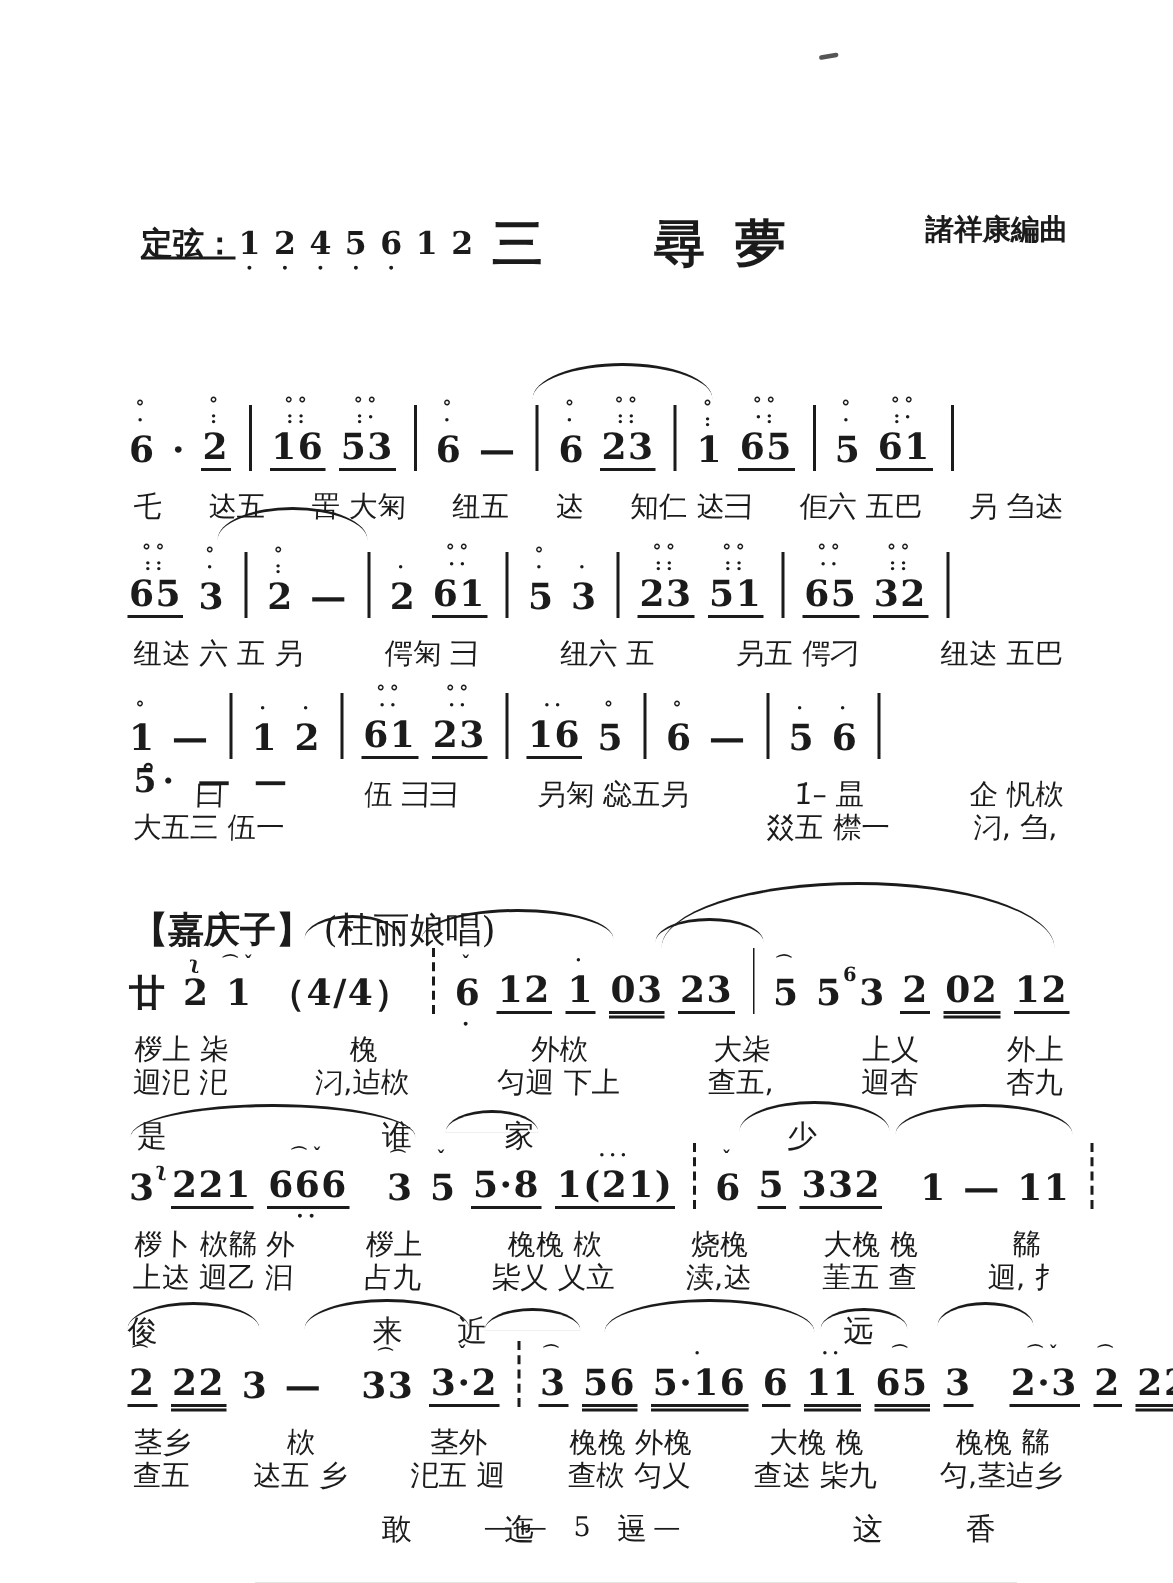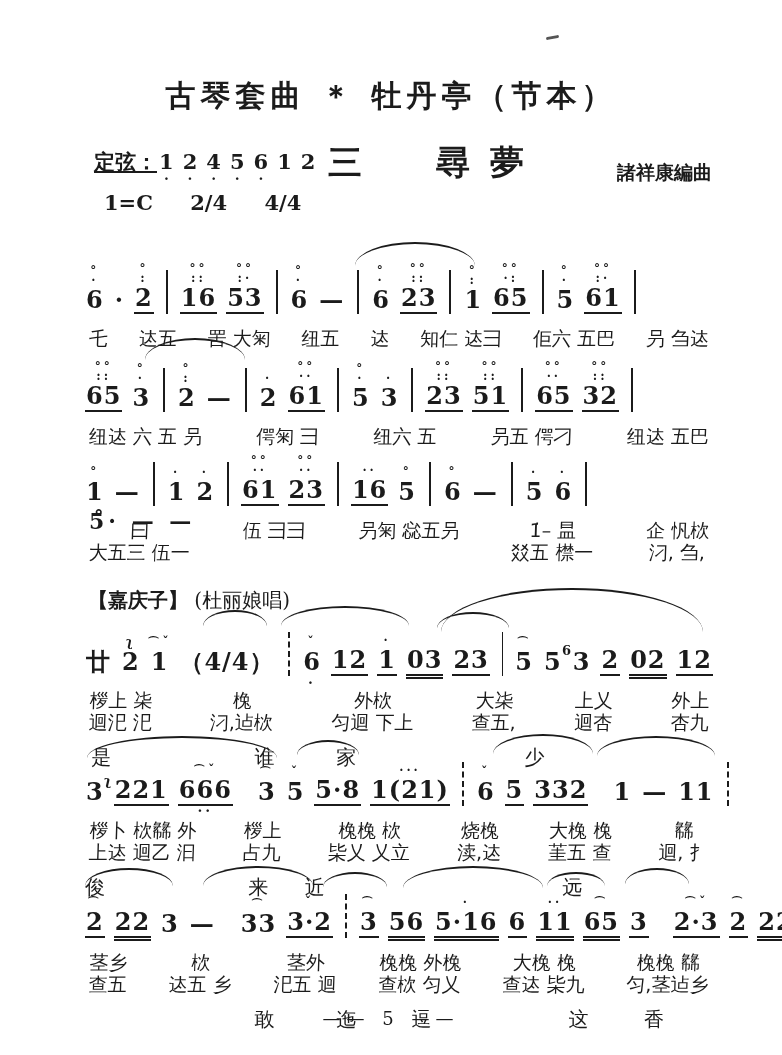--- a/index.html
+++ b/index.html
@@ -8,24 +8,24 @@
   .artifact{position:absolute;top:36px;left:546px;width:13px;height:3px;background:#555;
         transform:rotate(-10deg);border-radius:2px;}
   .title{position:absolute;top:76px;left:0;width:100%;text-align:center;
         font-size:30px;font-weight:bold;letter-spacing:5px;}
   .tuningrow{position:absolute;top:148px;left:94px;font-size:21px;font-weight:bold;white-space:nowrap;text-decoration:underline;}
   .tuningrow .tnotes{display:inline-flex;gap:9px;margin-left:2px;}
   .tnote{position:relative;display:inline-block;line-height:1;}
   .tnote .below{position:absolute;top:calc(100% + 4px);left:50%;transform:translateX(-50%);
         font-size:14px;line-height:6px;}
   .movement{position:absolute;top:140px;left:328px;font-size:34px;font-weight:bold;letter-spacing:20px;}
-  .arranger{position:absolute;top:160px;right:70px;font-size:19px;font-weight:bold;}
+  .arranger{position:absolute;top:140px;right:70px;font-size:19px;font-weight:bold;}
   .keyline{position:absolute;top:190px;left:104px;font-size:21px;font-weight:bold;}
   .keyline span{margin-right:30px;}
-  .sectionhead{position:absolute;top:587px;left:88px;font-size:20px;}
+  .sectionhead{position:absolute;top:604px;left:88px;font-size:24px;}
   .sectionhead .bracket{font-weight:bold;}
   .pagenum{position:absolute;bottom:26px;left:0;width:100%;text-align:center;
         font-size:18px;letter-spacing:6px;}
 
   .system{position:absolute;left:85px;width:628px;}
   .notesrow{position:relative;display:flex;align-items:flex-end;gap:9px;padding-top:32px;}
   .tok{position:relative;display:inline-block;}
   .num{position:relative;display:inline-block;font-size:24px;font-weight:600;line-height:1;
        letter-spacing:1px;padding:0 1px 2px 1px;white-space:nowrap;}
   .u1{border-bottom:2px solid #1b1b1b;}
@@ -49,42 +49,36 @@
   .lyricsrow{position:relative;height:26px;margin-top:10px;font-size:20px;}
   .lyr{position:absolute;top:0;}
   .voice2{position:absolute;left:4px;top:78px;font-size:22px;font-weight:600;letter-spacing:4px;}
 </style>
 </head>
 <body>
 
 <div class="page">
   <div class="artifact"></div>
 
-  <div class="title">古琴套曲 ＊ 牡丹亭（节本）</div>
 
   <div class="tuningrow">
     <span>定弦：</span><span class="tnotes" id="tuning-notes">
         <span class="tnote">1<span class="below">·</span></span>
         <span class="tnote">2<span class="below">·</span></span>
         <span class="tnote">4<span class="below">·</span></span>
         <span class="tnote">5<span class="below">·</span></span>
         <span class="tnote">6<span class="below">·</span></span>
         <span class="tnote">1</span>
         <span class="tnote">2</span>
       </span>
   </div>
 
   <div class="movement">三　尋夢</div>
   <div class="arranger">諸祥康編曲</div>
 
-  <div class="keyline">
-    <span>1=C</span>
-    <span>2/4</span>
-    <span>4/4</span>
-  </div>
 
   <div class="sectionhead">
     <span class="bracket">【嘉庆子】</span>
     <span>(杜丽娘唱)</span>
   </div>
 
   <div id="systems">
       <div class="system" style="top: 238px;">
         <div class="notesrow">
           <span class="tok"><span class="num">6<span class="above">

